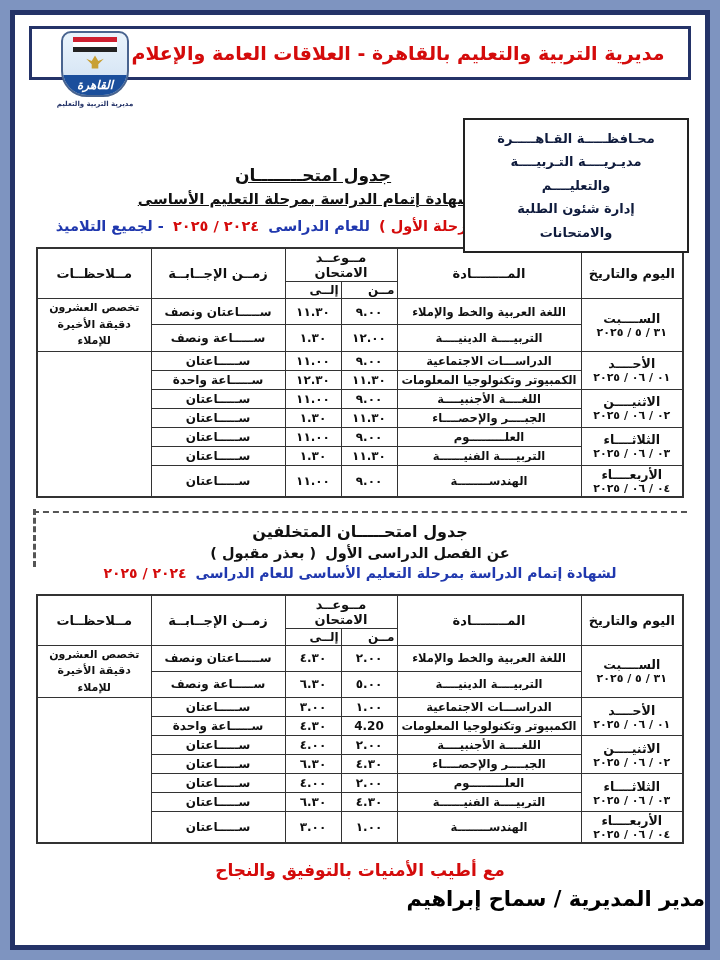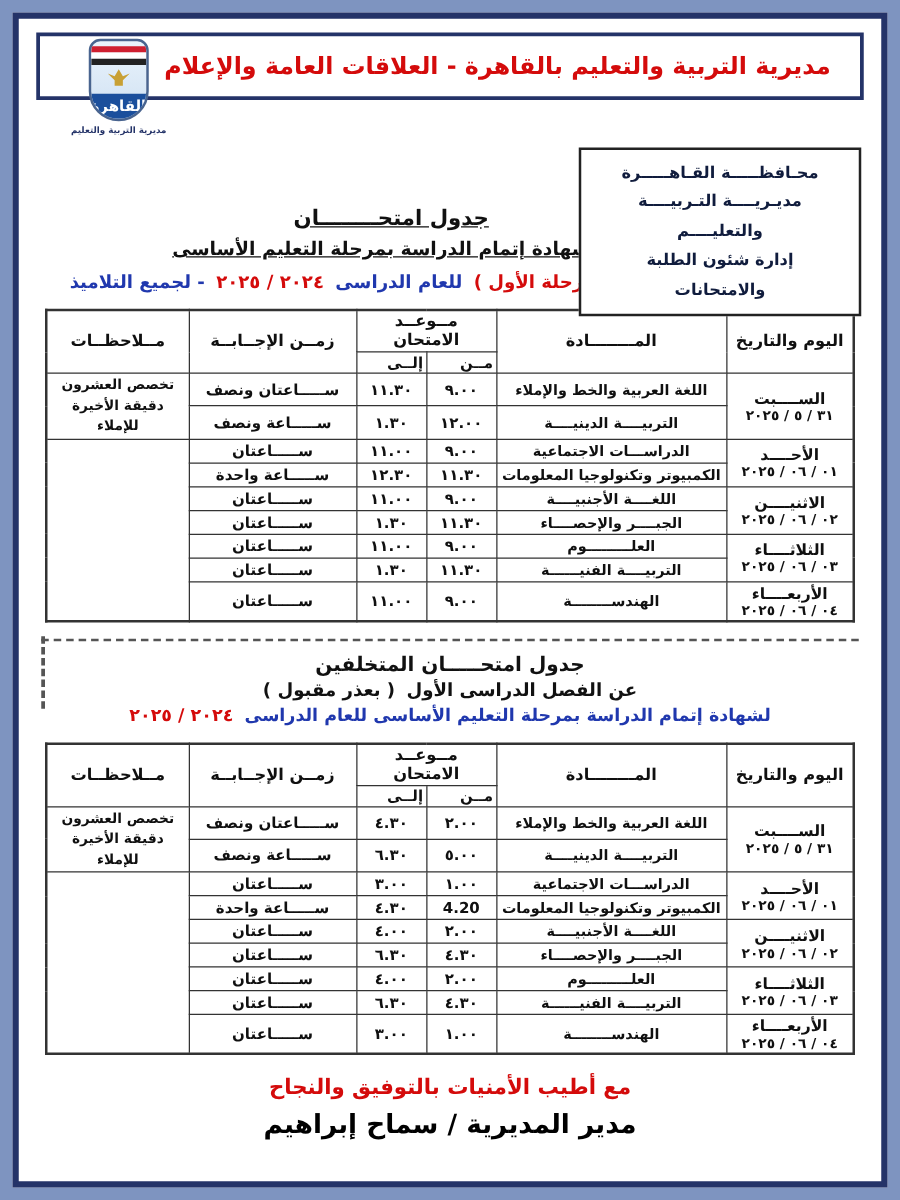--- a/index.html
+++ b/index.html
@@ -16,23 +16,23 @@
   }
   
   .header-box {
     margin: 11px 14px 0; border: 3px solid #243368;
     padding: 13px 20px 13px 96px; text-align: center;
   }
   .header-title { color: #d40b0b; font-size: 19px; font-weight: bold; }
   
   .logo { position: absolute; top: 16px; left: 34px; width: 92px; text-align: center; z-index: 5; }
   .logo-shield {
-    width: 48px; height: 66px; margin: 0 auto; position: relative; overflow: hidden;
+    width: 68px; height: 66px; margin: 0 auto; position: relative; overflow: hidden;
     background: linear-gradient(#eaf4fc, #cfe0f2);
-    border: 2px solid #49648f; border-radius: 10px 10px 26px 26px;
+    border: 2px solid #49648f; border-radius: 10px 10px 26px 26px; font-style: italic;
   }
   .logo-flag { position: absolute; top: 4px; left: 50%; transform: translateX(-50%); width: 44px; }
   .logo-flag .fr { display: block; height: 5px; background: #cf2030; }
   .logo-flag .fw { display: block; height: 5px; background: #fff; }
   .logo-flag .fb { display: block; height: 5px; background: #222; }
   .logo-eagle { position: absolute; top: 21px; left: 50%; transform: translateX(-50%); line-height: 0; }
   .logo-name {
     position: absolute; bottom: 0; left: 0; right: 0; height: 20px;
     background: #1b4f9c; color: #fff; font-weight: bold; font-size: 12px; line-height: 20px;
   }
@@ -72,21 +72,21 @@
   col.c-dur { width: 134px; } col.c-notes { width: 114px; }
   
   .sep { margin: 13px 18px 0; border-top: 2px dashed #555; }
   .vdash { position: absolute; left: 18px; top: 494px; height: 58px; width: 0;
            border-left: 3px dashed #555; }
   .s1 { margin-top: 9px; text-align: center; font-size: 16px; font-weight: bold; }
   .s2 { margin-top: 4px; text-align: center; font-size: 14.5px; font-weight: bold; }
   .s3 { margin-top: 4px; font-size: 14px; }
   
   .f1 { margin-top: 16px; text-align: center; color: #d40b0b; font-size: 17px; font-weight: bold; }
-  .f2 { margin-top: 7px; text-align: center; color: #000; font-size: 21px; font-weight: bold; }
+  .f2 { margin-top: 7px; text-align: right; color: #000; font-size: 21px; font-weight: bold; }
 </style>
 </head>
 <body>
 
 <div class="page">
 
   <div class="header-box">
     <div class="header-title">مديرية التربية والتعليم بالقاهرة - العلاقات العامة والإعلام</div>
   </div>
 

